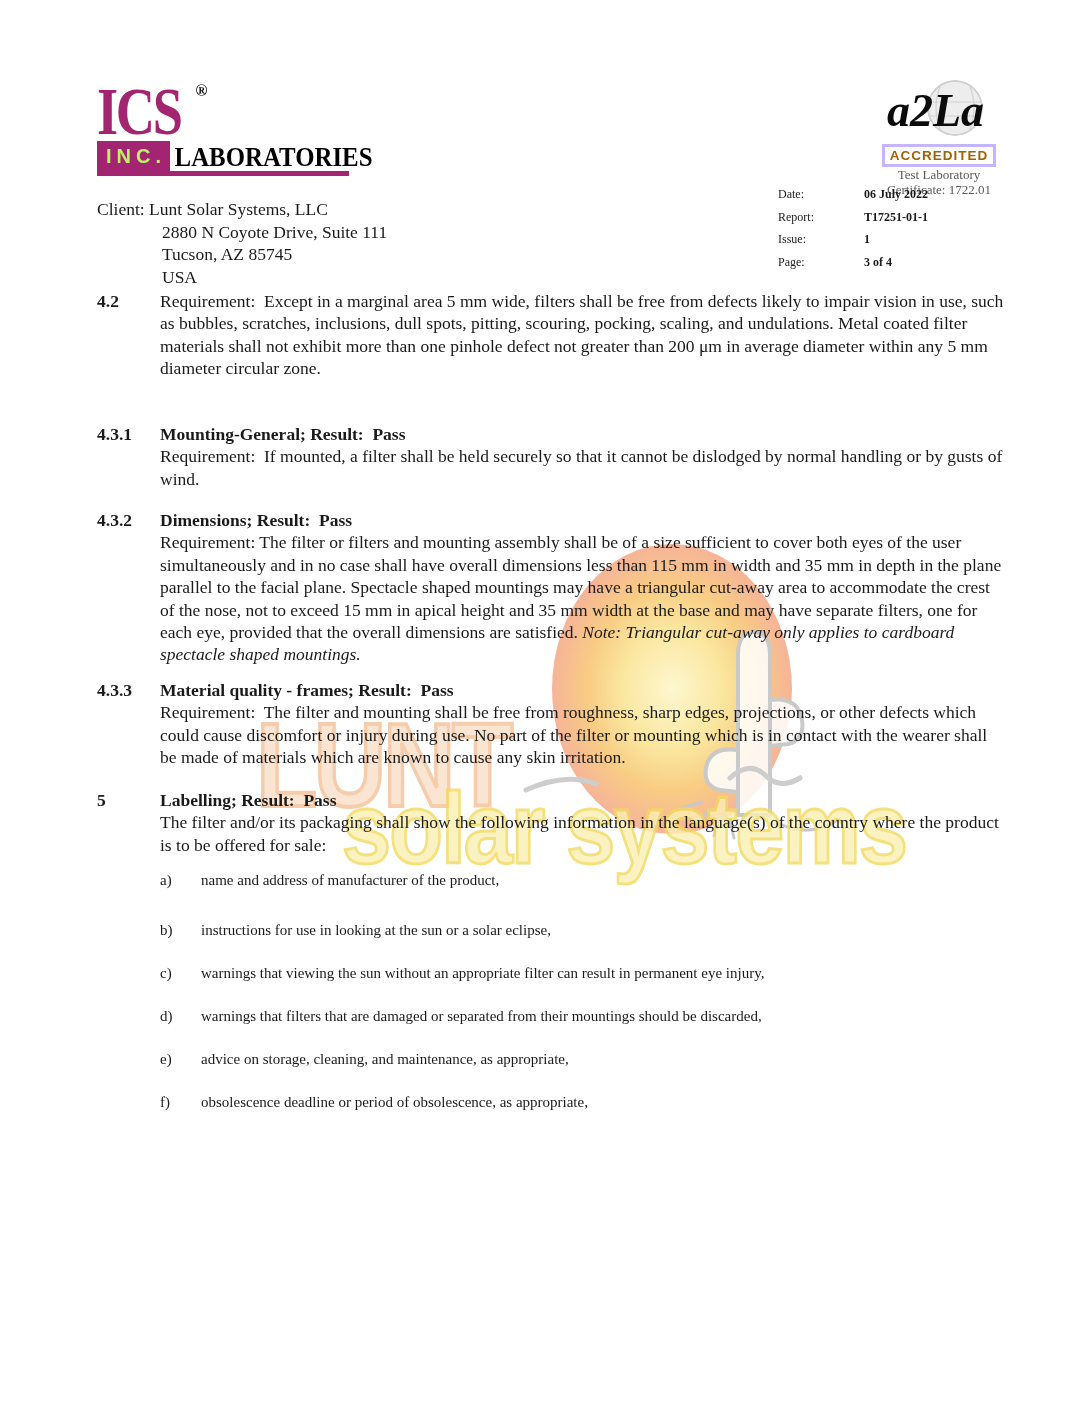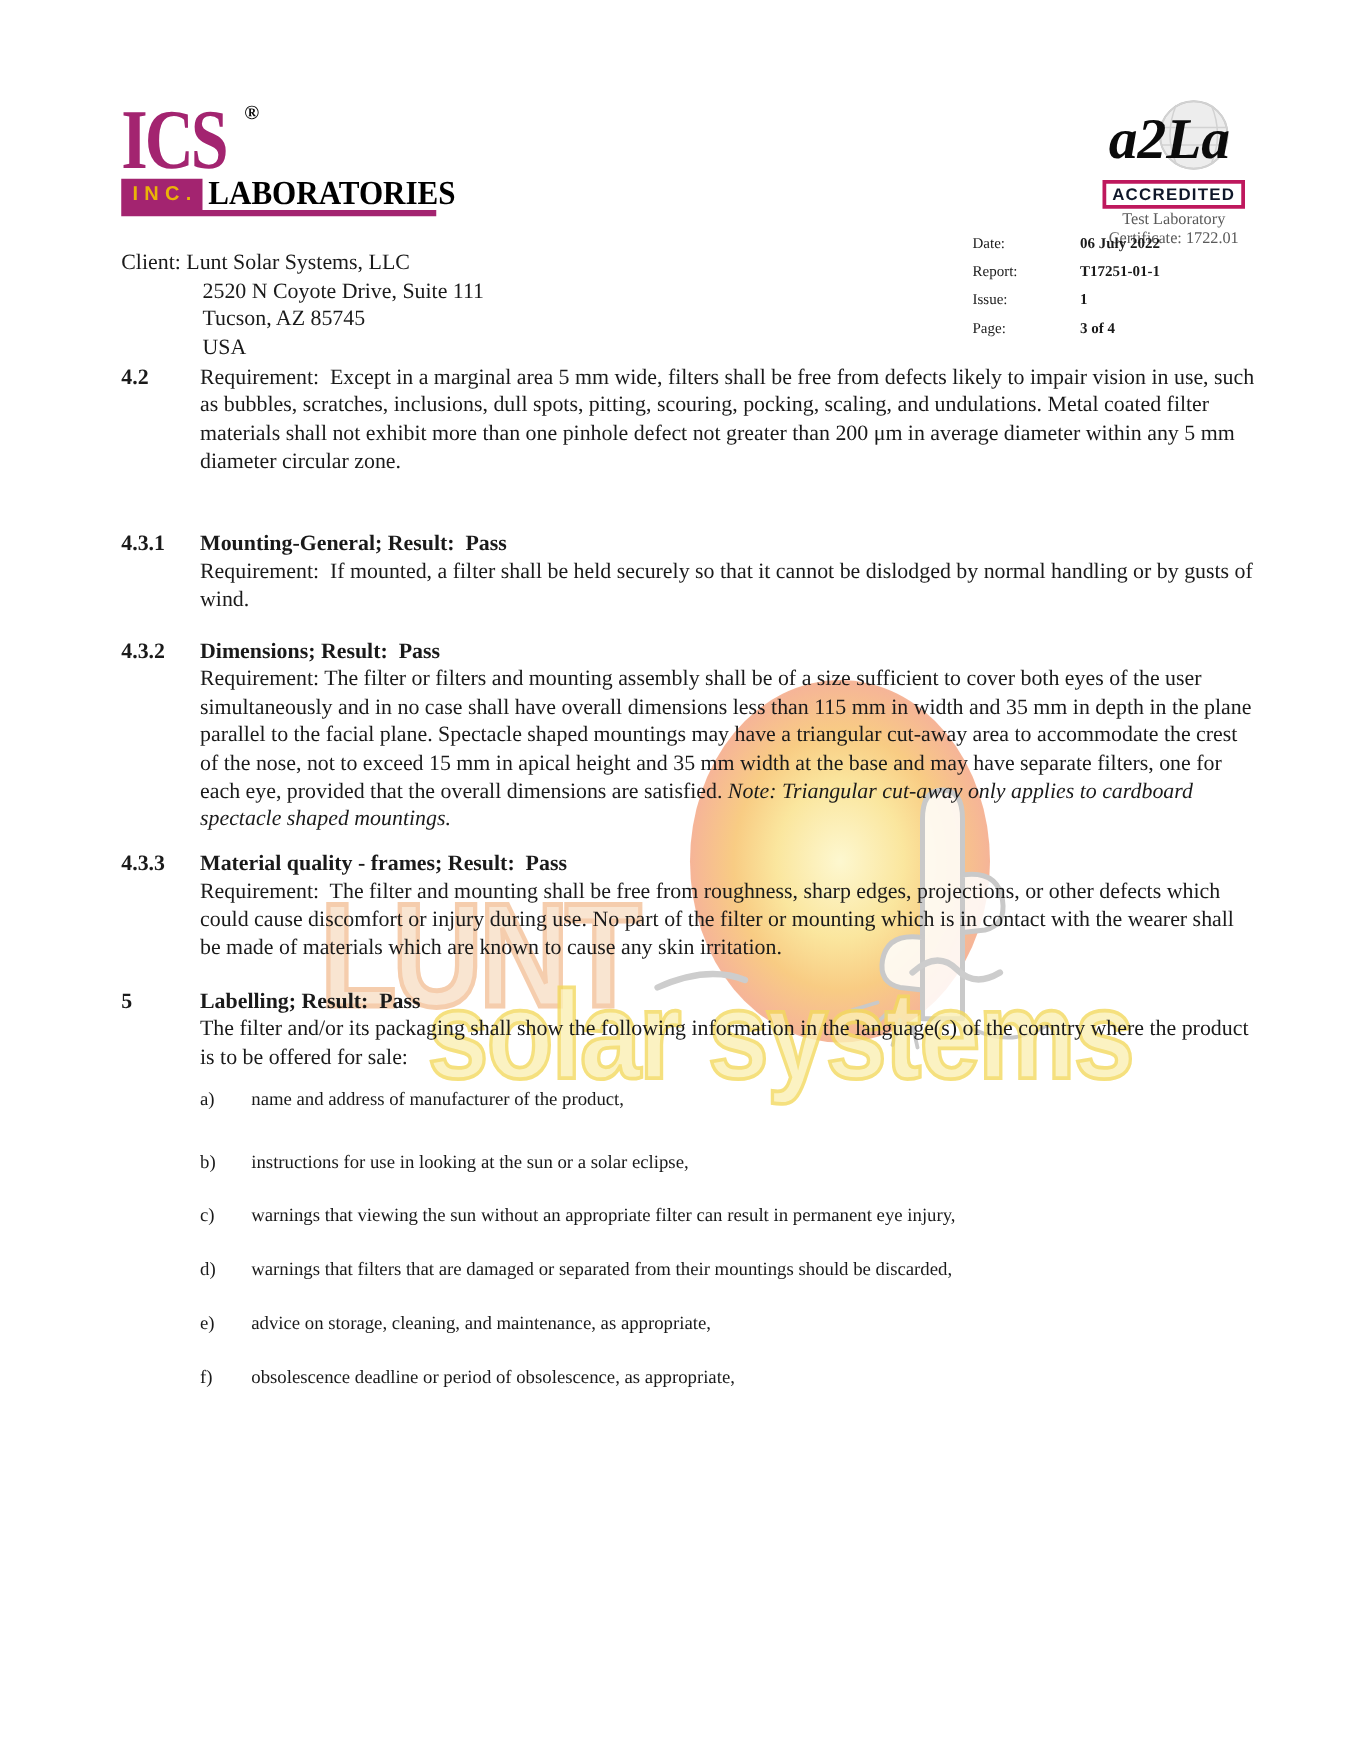--- a/index.html
+++ b/index.html
@@ -42,33 +42,33 @@
   .content-layer{position:relative;z-index:1;}
   
   #logo{position:absolute;left:97px;top:82px;}
   .ics{
     display:inline-block;font-weight:bold;font-size:68px;line-height:0.86;color:#a32470;
     letter-spacing:-3px;transform:scaleX(0.8);transform-origin:left bottom;
   }
   .reg{font-size:16px;color:#000;vertical-align:top;position:relative;top:0px;left:-6px;font-weight:bold;}
   .logo-row{display:flex;align-items:flex-end;border-bottom:5px solid #a32470;width:252px;margin-top:1px;}
   .inc-bar{
-    background:#a32470;color:#eab308;font-family:"Liberation Sans",sans-serif;
-    font-weight:bold;font-size:16px;letter-spacing:5px;padding:4px 4px 3px 9px;text-align:center;
+    background:#a32470;color:#bef264;font-family:"Liberation Sans",sans-serif;
+    font-weight:bold;font-size:20px;letter-spacing:5px;padding:4px 4px 3px 9px;text-align:center;
   }
   .labs{
     display:inline-block;font-weight:bold;font-size:27px;color:#000;padding-left:5px;line-height:1;
     transform:scaleX(0.92);transform-origin:left bottom;white-space:nowrap;
   }
   
   #accred{position:absolute;left:864px;top:80px;width:150px;text-align:center;}
   .accred-box{
-    display:inline-block;border:3px solid #be185d;padding:1px 5px;margin-top:-6px;
+    display:inline-block;border:3px solid #c4b5fd;padding:1px 5px;margin-top:-6px;
     font-family:"Liberation Sans",sans-serif;font-weight:bold;font-size:13.5px;letter-spacing:1px;
-    background:#fff;color:#0f172a;
+    background:#fff;color:#a16207;
   }
   .accred-sub{font-size:13px;color:#5a5a5a;line-height:15px;}
   
   #client{position:absolute;left:97px;top:198px;font-size:17.5px;line-height:22.6px;}
   .client-indent{padding-left:65px;}
   #meta{position:absolute;left:778px;top:183px;font-size:12px;line-height:22.6px;}
   .meta-row{display:flex;}
   .meta-label{width:86px;}
   .meta-value{font-weight:bold;}
   
@@ -124,21 +124,21 @@
         <path d="M70,1 a27,27 0 0 0 0,54 M70,1 a27,27 0 0 1 0,54 M56,4 q-10,24 0,47 M84,4 q10,24 0,47 M43.5,22 h53 M43.5,36 h53" fill="none" stroke="#d2d2d2" stroke-width="1.2"></path>
         <text x="2" y="46" font-family="Liberation Serif, serif" font-style="italic" font-weight="bold" font-size="46" fill="#0b0b0b">a2La</text>
       </svg>
       <div class="accred-box">ACCREDITED</div>
       <div class="accred-sub">Test Laboratory</div>
       <div class="accred-sub">Certificate: 1722.01</div>
     </div>
 
     <div id="client">
       <div>Client: Lunt Solar Systems, LLC</div>
-      <div class="client-indent">2520 N Coyote Drive, Suite 111</div>
+      <div class="client-indent">2880 N Coyote Drive, Suite 111</div>
       <div class="client-indent">Tucson, AZ 85745</div>
       <div class="client-indent">USA</div>
     </div>
 
     <div id="meta">
       <div class="meta-row">
         <span class="meta-label">Date:</span>
         <span class="meta-value">06 July 2022</span>
       </div>
       <div class="meta-row">

